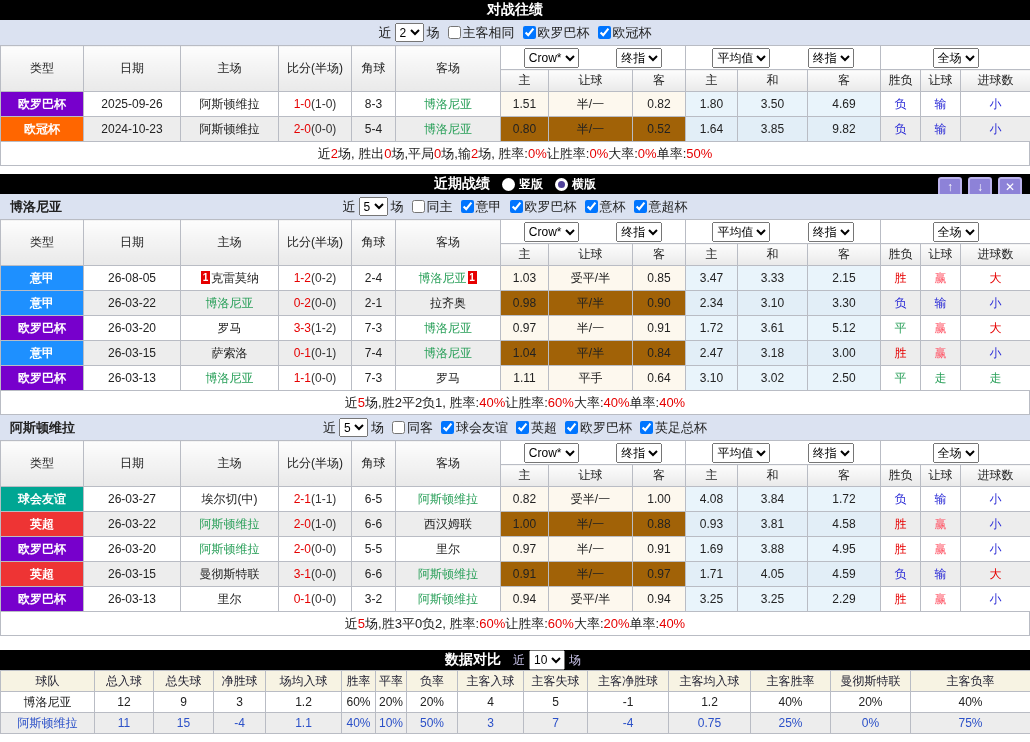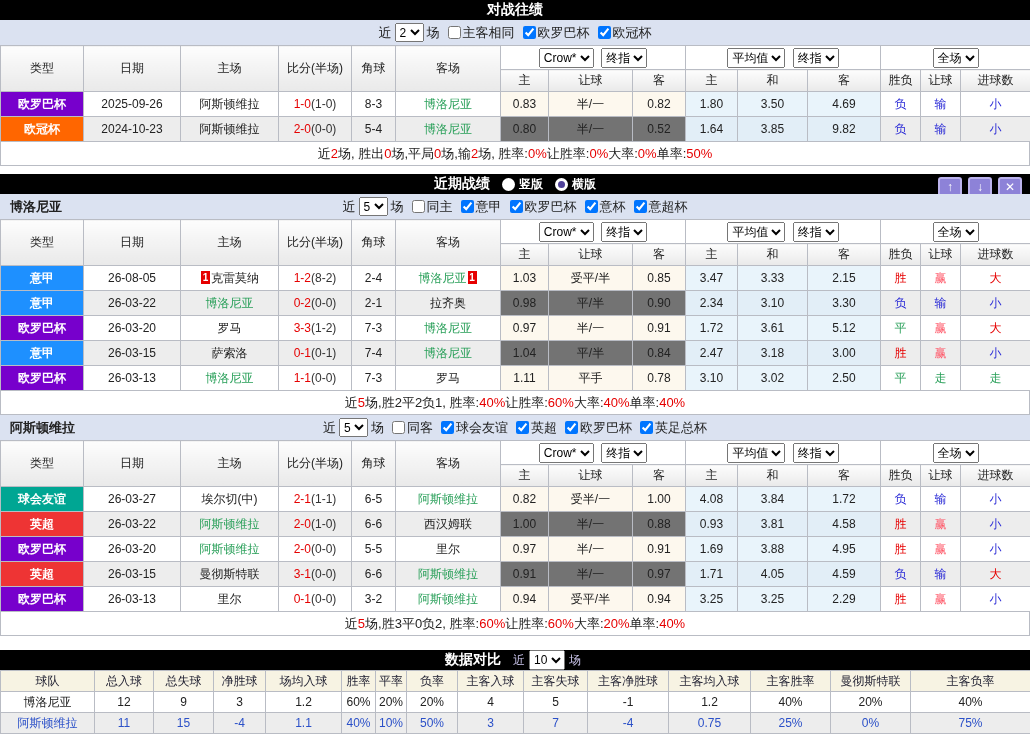--- a/index.html
+++ b/index.html
@@ -20,26 +20,26 @@
   .filter .teamname { position:absolute; left:10px; font-weight:bold; color:#222; }
   .filter select { font-size:12px; height:19px; margin:0 3px; }
   .filter label { display:inline-flex; align-items:center; }
   .filter input[type=checkbox] { width:13px; height:13px; margin:0 2px 0 8px; }
 
   
   table { border-collapse:collapse; table-layout:fixed; width:1030px; }
   th,td { border:1px solid #b9bcc4; text-align:center; overflow:hidden; white-space:nowrap; padding:0 1px; }
   thead th { background:linear-gradient(#fdfdfd,#e9e9e9); font-weight:normal; font-size:12px; color:#222; height:22px; }
   th.selrow { background:#fff; height:24px; }
-  th.selrow select { font-size:12px; height:20px; margin:0 2px; }
+  th.selrow select { font-size:12px; height:20px; margin:0 17px; }
   td { height:25px; font-size:12px; background:#fff; }
   td.crow { background:#fdf8ee; }
   td.avg { background:#e9f4fb; }
   tr.even td { background:#ededed; }
-  tr.even td.crow { background:#737373; }
+  tr.even td.crow { background:#a16207; }
   tr.even td.avg { background:#e2eef7; }
   td.type { color:#fff; font-weight:bold; }
   .red { color:#e60000; }
   .pink { color:#ff5566; }
   .blue { color:#2929d6; }
   .green { color:#2aa05a; }
   .half { color:#333; }
   .badge { display:inline-block; background:#e60000; color:#fff; font-size:10px; font-weight:bold; line-height:13px; min-width:9px; padding:0 1px; margin:0 1px; vertical-align:1px; }
   .badge:empty { display:none; }
 
@@ -130,21 +130,21 @@
     </tr>
   </thead>
   <tbody>
   <tr>
     <td class="type" style="background: rgb(119, 0, 204);">欧罗巴杯</td>
     <td>2025-09-26</td>
     <td><span>阿斯顿维拉</span></td>
     <td><span class="red">1-0</span><span class="half">(1-0)</span></td>
     <td>8-3</td>
     <td><span class="green">博洛尼亚</span></td>
-    <td class="crow">0.83</td>
+    <td class="crow">1.51</td>
     <td class="crow">半/一</td>
     <td class="crow">0.82</td>
     <td class="avg">1.80</td>
     <td class="avg">3.50</td>
     <td class="avg">4.69</td>
     <td class="blue">负</td>
     <td class="blue">输</td>
     <td class="blue">小</td>
   </tr>
 
@@ -276,21 +276,21 @@
       <th>胜负</th>
       <th>让球</th>
       <th>进球数</th>
     </tr>
   </thead>
   <tbody>
   <tr>
     <td class="type" style="background: rgb(30, 144, 255);">意甲</td>
     <td>26-08-05</td>
     <td><span class="badge">1</span><span>克雷莫纳</span></td>
-    <td><span class="red">1-2</span><span class="half">(8-2)</span></td>
+    <td><span class="red">1-2</span><span class="half">(0-2)</span></td>
     <td>2-4</td>
     <td><span class="green">博洛尼亚</span><span class="badge">1</span></td>
     <td class="crow">1.03</td>
     <td class="crow">受平/半</td>
     <td class="crow">0.85</td>
     <td class="avg">3.47</td>
     <td class="avg">3.33</td>
     <td class="avg">2.15</td>
     <td class="red">胜</td>
     <td class="pink">赢</td>
@@ -353,21 +353,21 @@
 
   <tr>
     <td class="type" style="background: rgb(119, 0, 204);">欧罗巴杯</td>
     <td>26-03-13</td>
     <td><span class="green">博洛尼亚</span></td>
     <td><span class="red">1-1</span><span class="half">(0-0)</span></td>
     <td>7-3</td>
     <td><span>罗马</span></td>
     <td class="crow">1.11</td>
     <td class="crow">平手</td>
-    <td class="crow">0.78</td>
+    <td class="crow">0.64</td>
     <td class="avg">3.10</td>
     <td class="avg">3.02</td>
     <td class="avg">2.50</td>
     <td class="green">平</td>
     <td class="green">走</td>
     <td class="green">走</td>
   </tr>
 </tbody>
 </table>
 <div class="summary">

